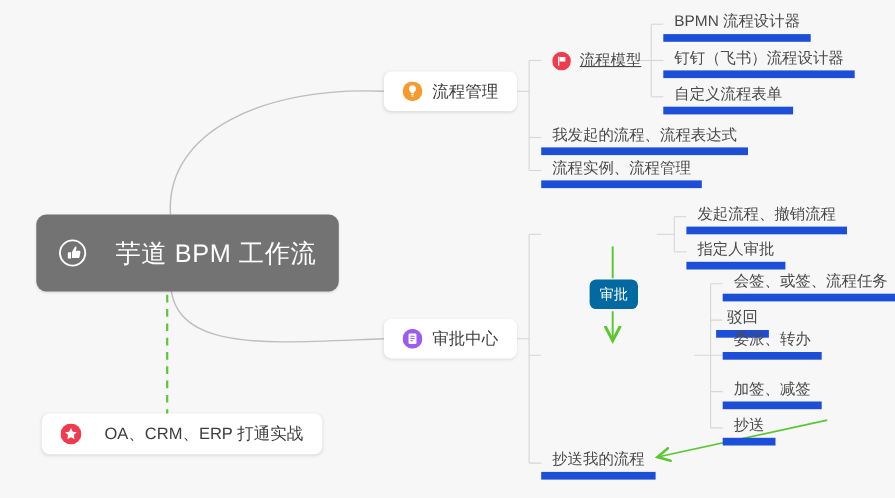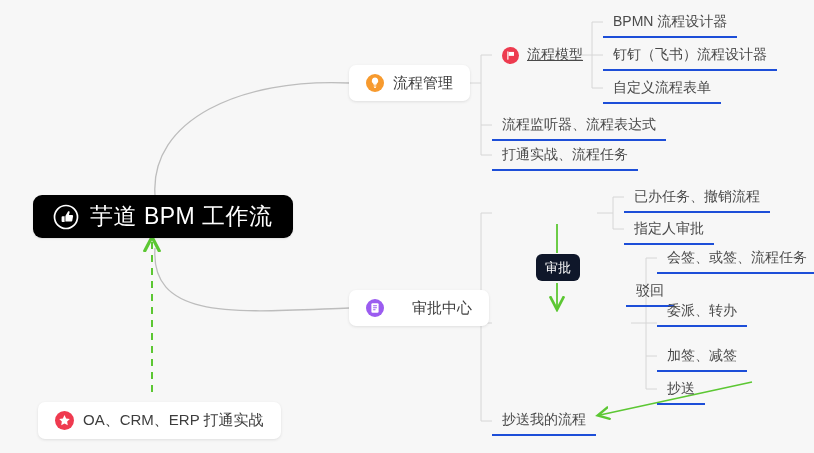--- a/index.html
+++ b/index.html
@@ -29,25 +29,26 @@
   }
   .node {
     position: absolute;
     display: flex;
     align-items: center;
     box-sizing: border-box;
     white-space: nowrap;
   }
   
   .root-node {
-    background: #000000;
+    background: #737373;
     border-radius: 9px;
     padding: 0 20px;
-    height: 43px;
+    height: 70px;
     box-shadow: 0 1px 2px rgba(0,0,0,0.10);
+    gap: 15px;
   }
   .root-label {
     color: #ffffff;
     font-size: 23px;
     letter-spacing: 0.5px;
     margin-left: 11px;
   }
   
   .card-node {
     background: #ffffff;
@@ -58,29 +59,29 @@
   }
   .card-label {
     color: #3d3d3d;
     font-size: 15px;
     margin-left: 9px;
   }
   
   .leaf-node {
     padding: 0 10px 0 10px;
     height: 30px;
-    border-bottom: 2px solid #1d4ed8;
+    border-bottom: 7px solid #1d4ed8;
     color: #4a4a4a;
     font-size: 14px;
   }
   .leaf-node.with-icon .leaf-label { margin-left: 8px; }
   .leaf-label { color: #4a4a4a; font-size: 14px; }
   
   .anno-node {
-    background: #0f172a;
+    background: #0369a1;
     border-radius: 6px;
     height: 27px;
     padding: 0 9px;
     justify-content: center;
   }
   .anno-label {
     color: #ffffff;
     font-size: 13px;
   }
   
@@ -187,73 +188,73 @@
     <span class="leaf-label">BPMN 流程设计器</span>
   </div>
   <div class="node leaf-node" style="left:603px; top:41px;">
     <span class="leaf-label">钉钉（飞书）流程设计器</span>
   </div>
   <div class="node leaf-node" style="left:603px; top:74px;">
     <span class="leaf-label">自定义流程表单</span>
   </div>
 
   <div class="node leaf-node" style="left:492px; top:111px;">
-    <span class="leaf-label">流程监听器、流程表达式</span>
+    <span class="leaf-label">我发起的流程、流程表达式</span>
   </div>
   <div class="node leaf-node" style="left:492px; top:141px;">
-    <span class="leaf-label">打通实战、流程任务</span>
-  </div>
-
-  <div class="node card-node" style="left:349px; top:290px;gap:19px;">
+    <span class="leaf-label">流程实例、流程管理</span>
+  </div>
+
+  <div class="node card-node" style="left:349px; top:290px;">
     <span class="icon">
       <svg width="18" height="18" viewBox="0 0 18 18">
         <circle cx="9" cy="9" r="9" fill="#9b5cf0"></circle>
         <rect x="5.4" y="4.2" width="7.2" height="9.6" rx="1.1" fill="#ffffff"></rect>
         <rect x="6.9" y="6.3" width="4.2" height="0.95" rx="0.45" fill="#9b5cf0"></rect>
         <rect x="6.9" y="8.3" width="4.2" height="0.95" rx="0.45" fill="#9b5cf0"></rect>
         <rect x="6.9" y="10.3" width="2.8" height="0.95" rx="0.45" fill="#9b5cf0"></rect>
       </svg>
     </span>
     <span class="card-label">审批中心</span>
   </div>
 
 
   <div class="node leaf-node" style="left:624px; top:183px;">
-    <span class="leaf-label">已办任务、撤销流程</span>
+    <span class="leaf-label">发起流程、撤销流程</span>
   </div>
   <div class="node leaf-node" style="left:624px; top:215px;">
     <span class="leaf-label">指定人审批</span>
   </div>
 
   <div class="node anno-node" style="left:536px; top:254px;">
     <span class="anno-label">审批</span>
   </div>
 
 
   <div class="node leaf-node" style="left:657px; top:244px;">
     <span class="leaf-label">会签、或签、流程任务</span>
   </div>
-  <div class="node leaf-node" style="left:626px; top:277px;">
+  <div class="node leaf-node" style="left:651px; top:277px;">
     <span class="leaf-label">驳回</span>
   </div>
   <div class="node leaf-node" style="left:657px; top:297px;">
     <span class="leaf-label">委派、转办</span>
   </div>
   <div class="node leaf-node" style="left:657px; top:342px;">
     <span class="leaf-label">加签、减签</span>
   </div>
   <div class="node leaf-node" style="left:657px; top:375px;text-align:right;">
     <span class="leaf-label">抄送</span>
   </div>
 
   <div class="node leaf-node" style="left:492px; top:406px;">
     <span class="leaf-label">抄送我的流程</span>
   </div>
 
-  <div class="node card-node" style="left:38px; top:402px; height:37px;">
+  <div class="node card-node" style="left:38px; top:376px; height:37px;gap:12px;">
     <span class="icon">
       <svg width="19" height="19" viewBox="0 0 18 18">
         <circle cx="9" cy="9" r="9" fill="#ef3a4f"></circle>
         <path d="M9 3.9l1.55 3.15 3.47 0.5-2.51 2.45 0.59 3.46L9 11.83l-3.1 1.63 0.59-3.46L3.98 7.55l3.47-0.5z" fill="#ffffff"></path>
       </svg>
     </span>
     <span class="card-label">OA、CRM、ERP 打通实战</span>
   </div>
 
 </div>

